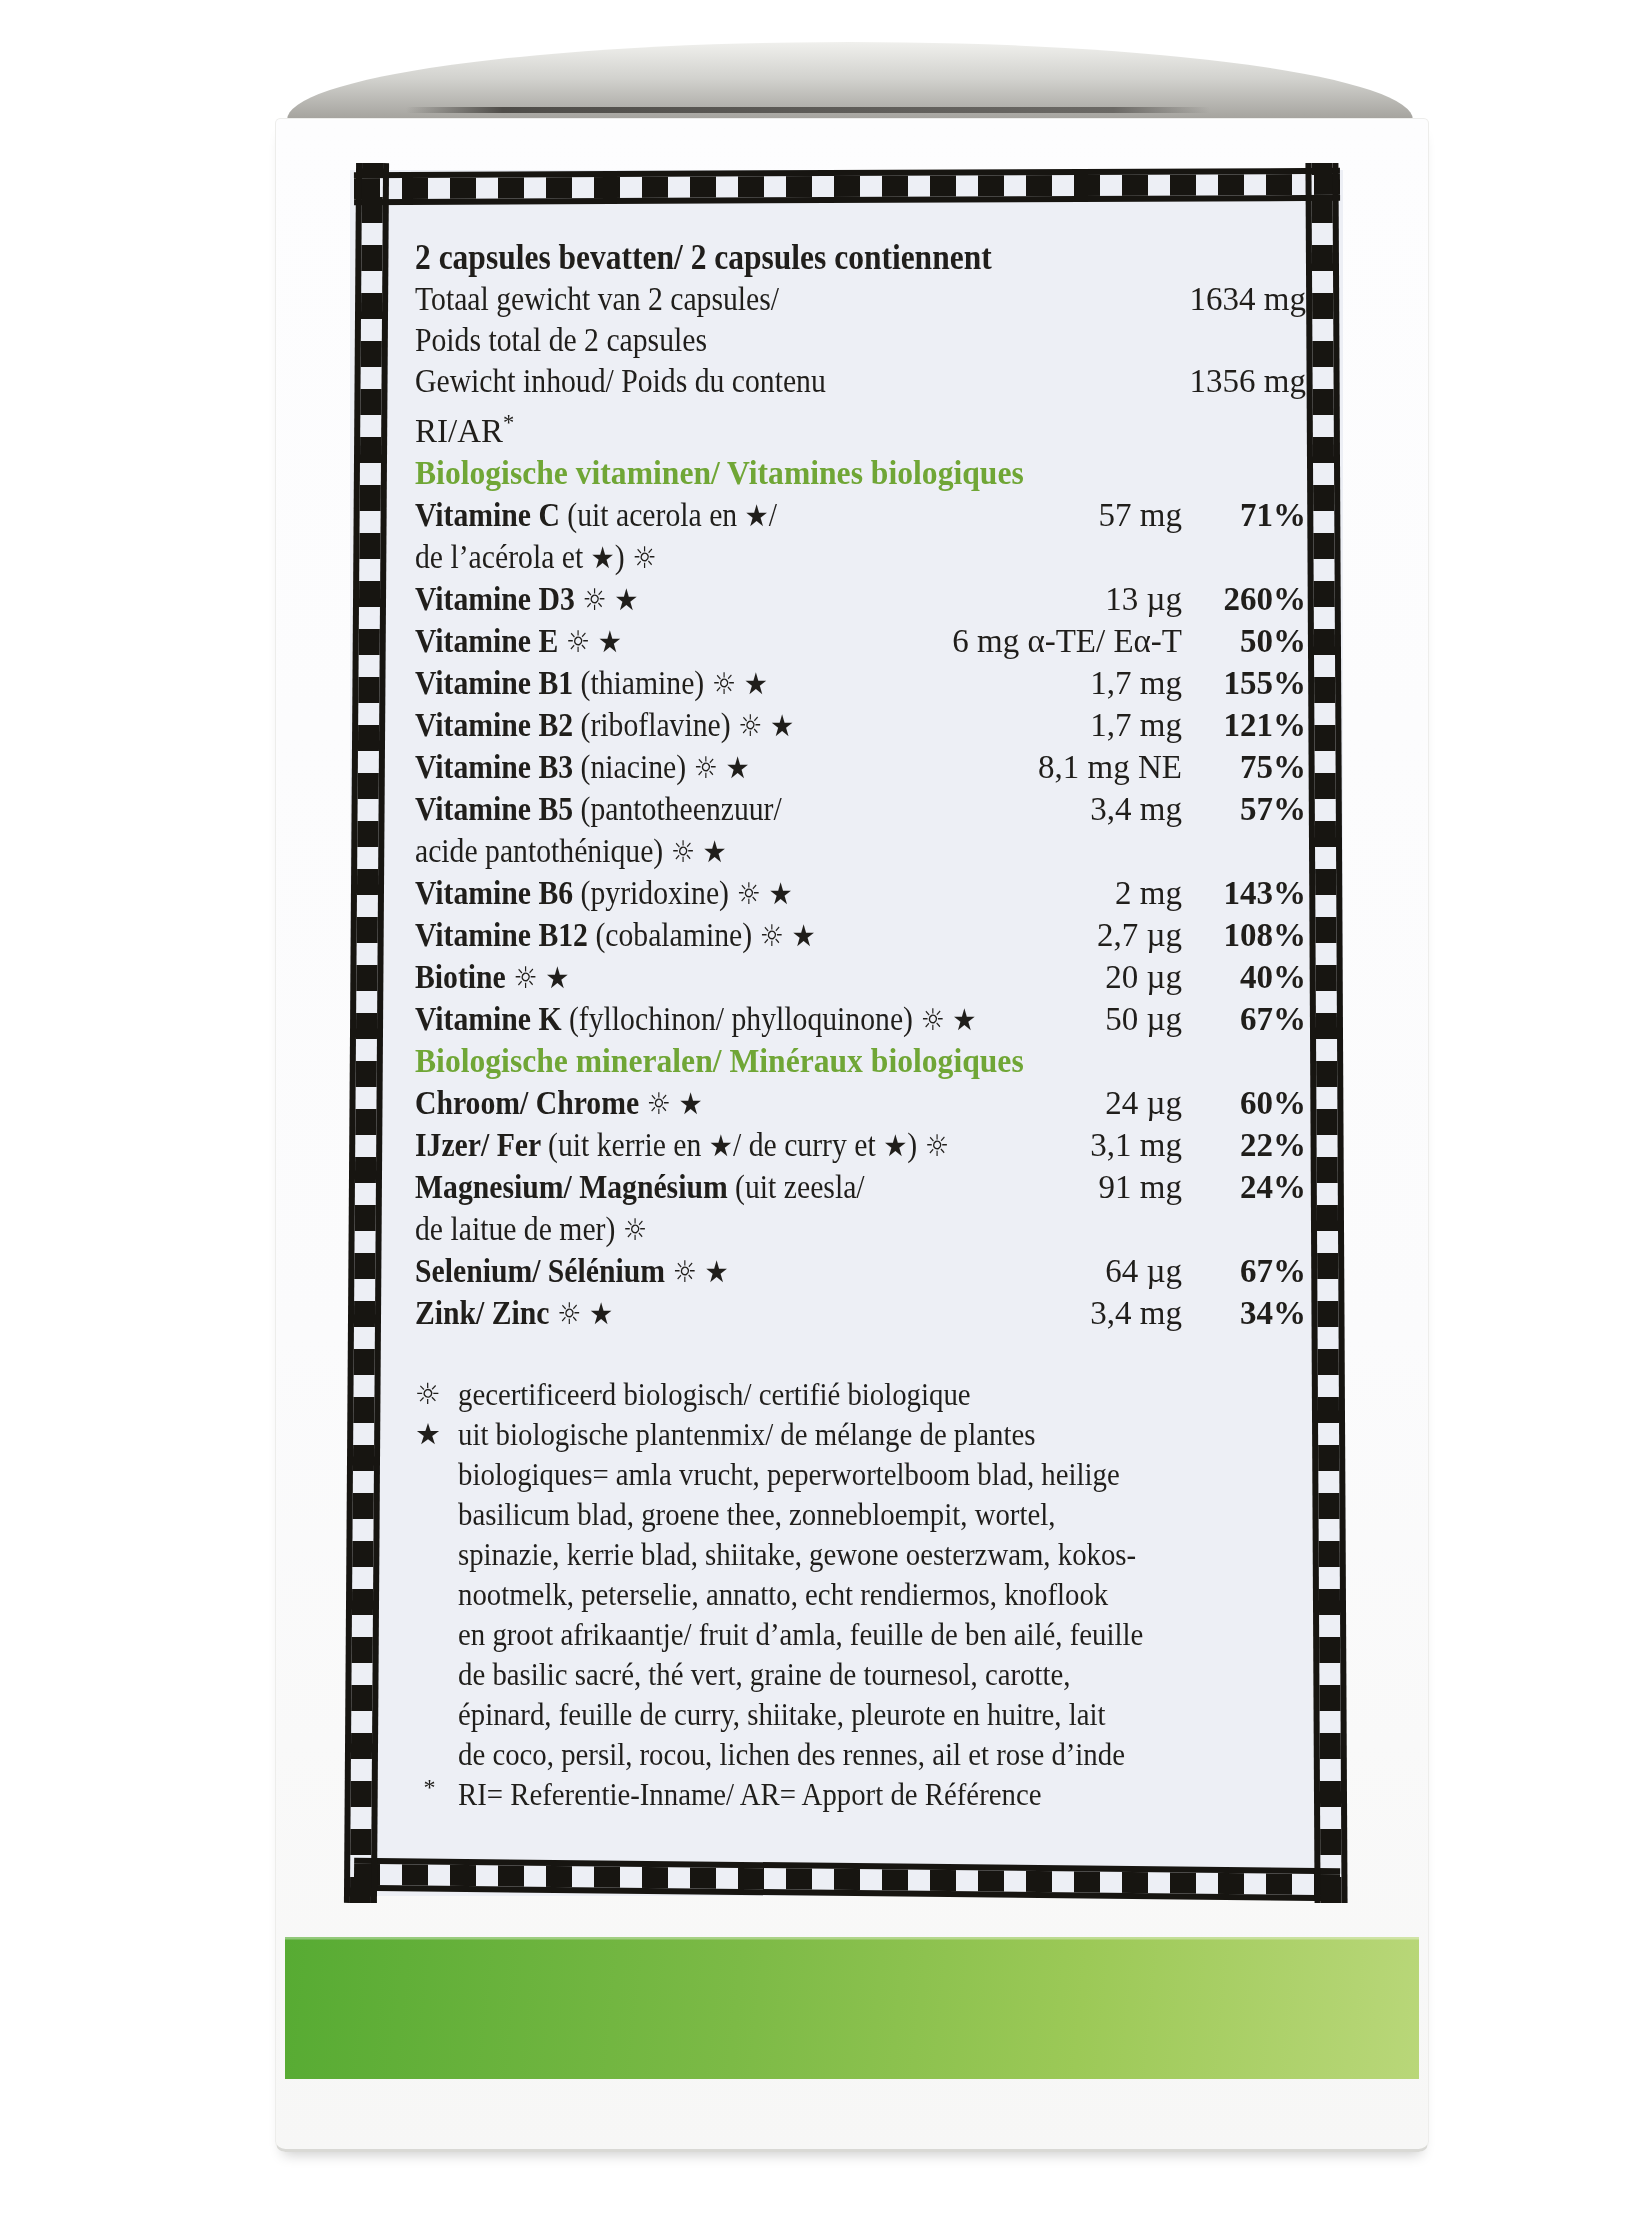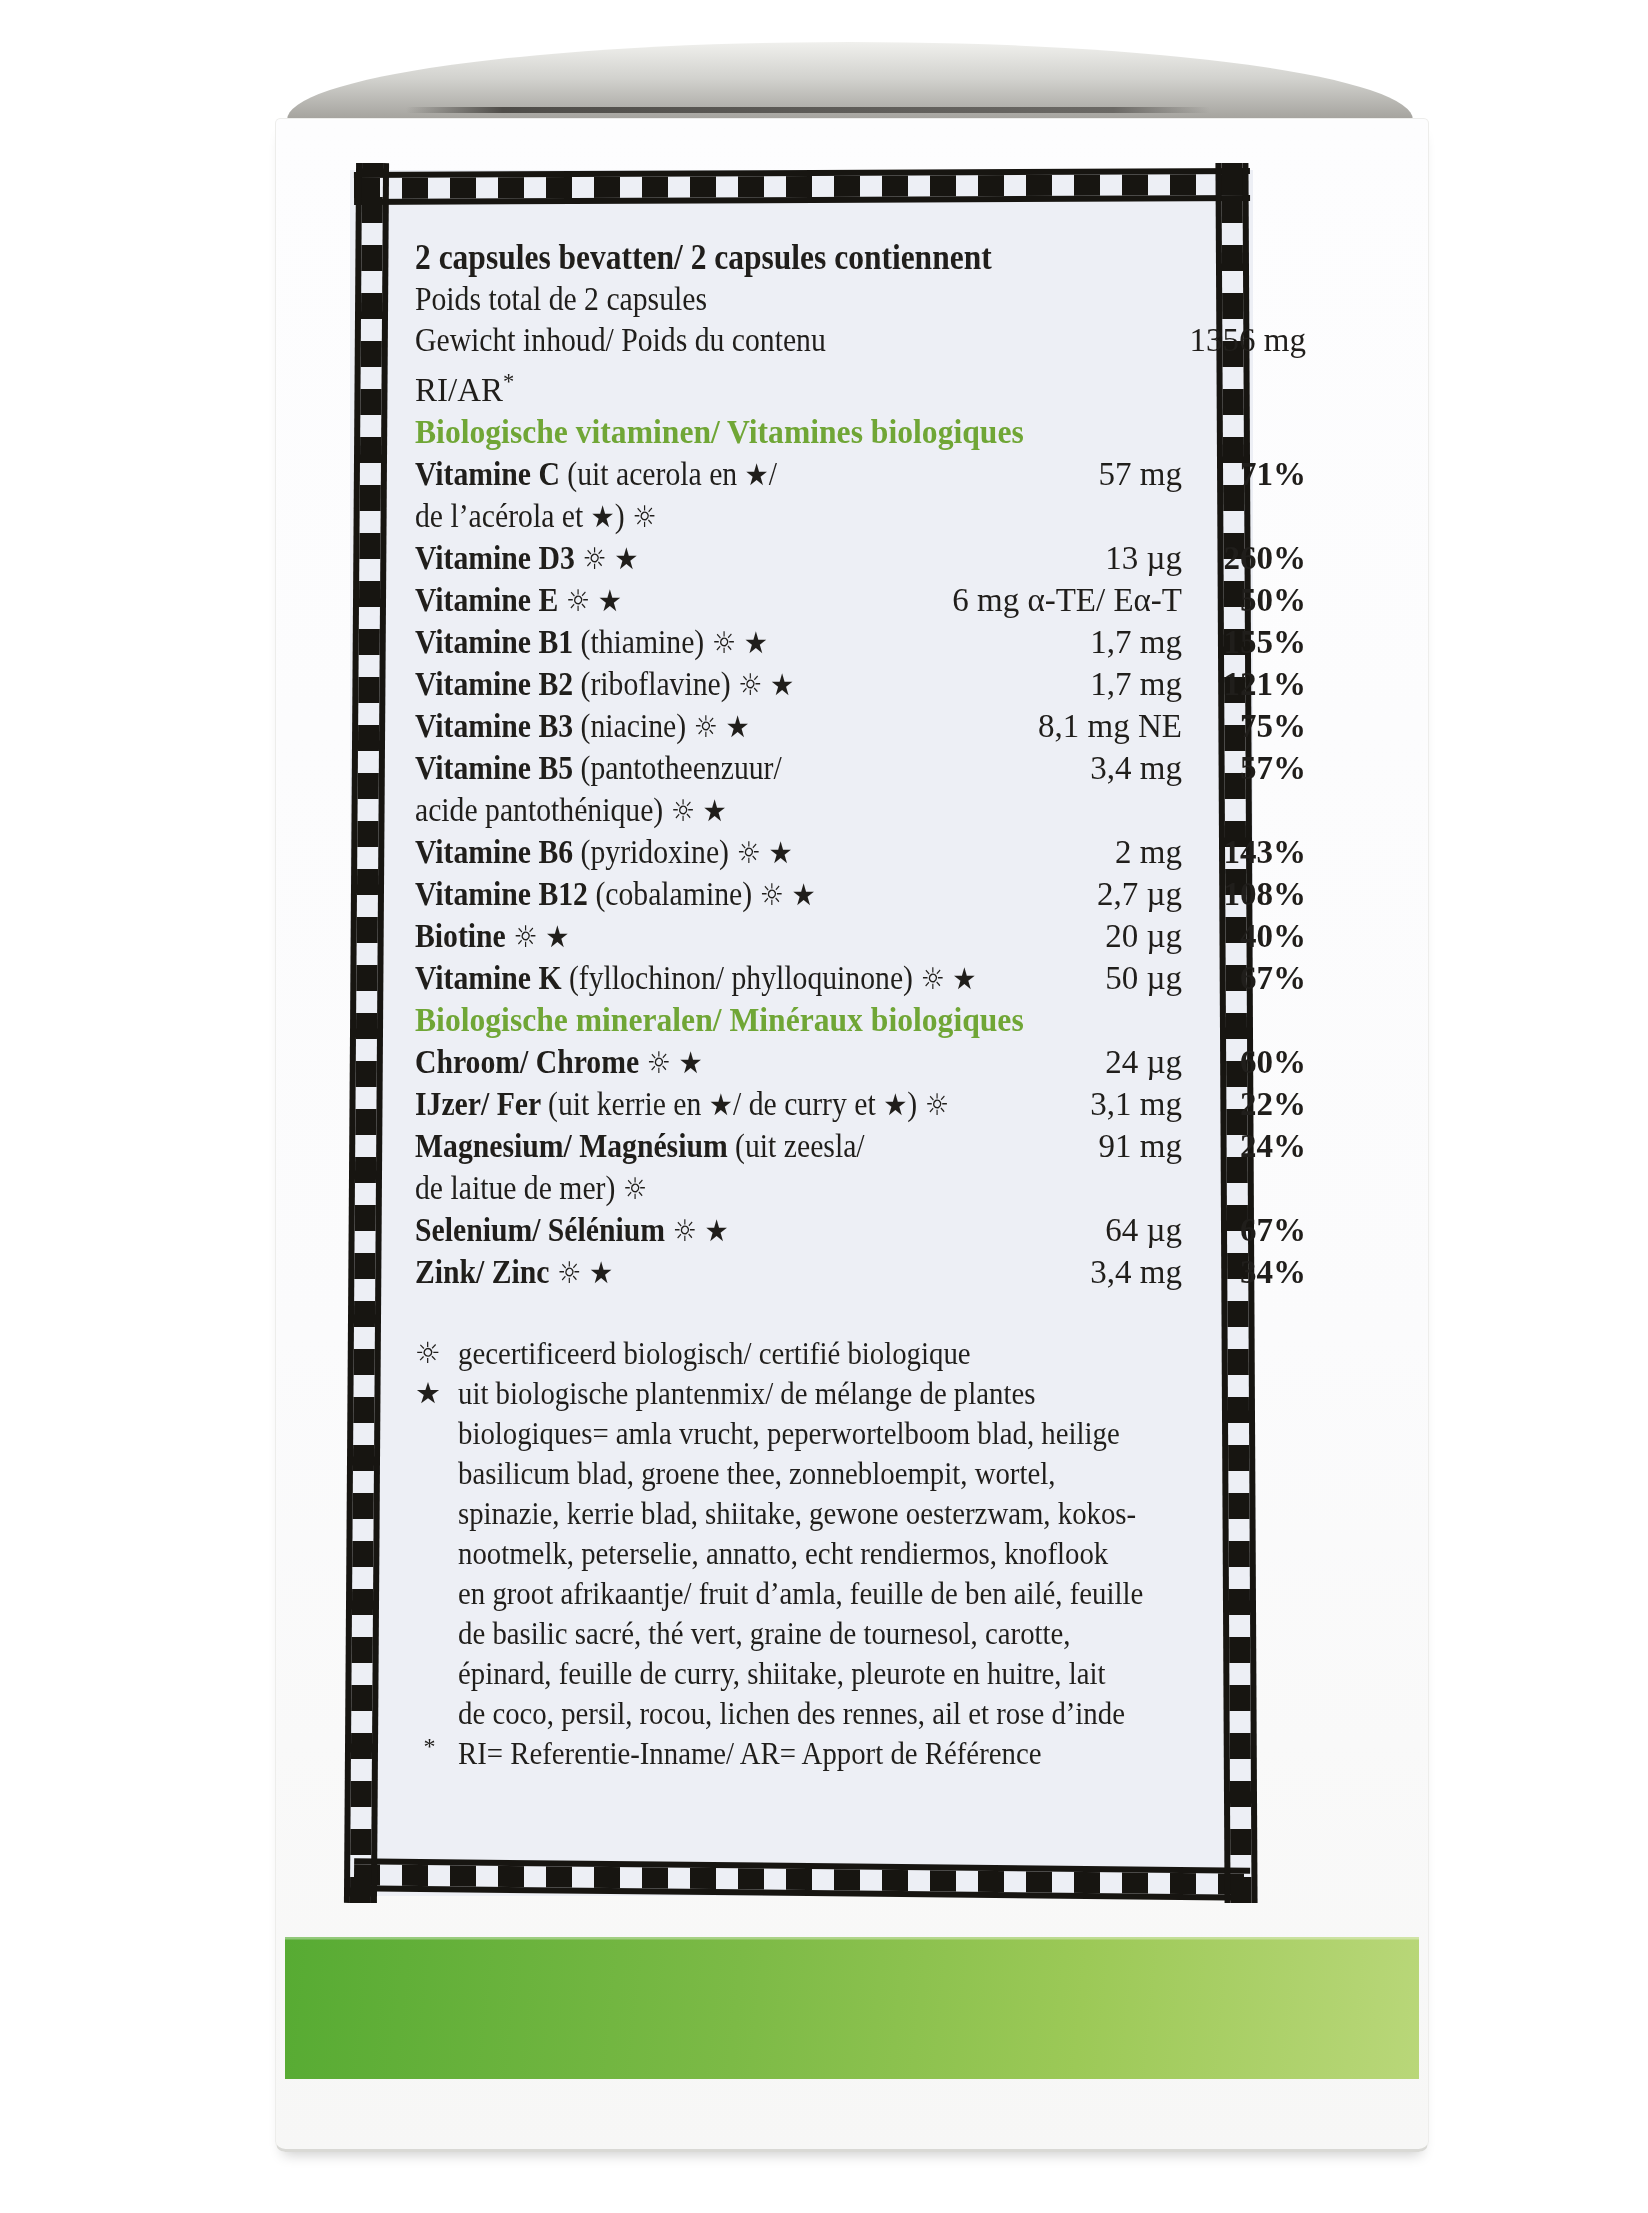--- a/index.html
+++ b/index.html
@@ -21,21 +21,21 @@
     position:absolute;left:287px;top:42px;width:1126px;height:81px;
     border-radius:52% 52% 7px 7px / 100% 100% 0 0;
     background:linear-gradient(180deg,#f0f0ed 0%,#d2d2ce 45%,#a09e99 100%);
   }
   .flap-seam{
     position:absolute;left:406px;top:107px;width:804px;height:6px;border-radius:3.5px;
     background:linear-gradient(90deg,rgba(70,68,64,0),#4f4d49 12%,#6b6965 88%,rgba(70,68,64,0));
   }
   
   .panel{
-    position:absolute;left:350px;top:170px;width:903px;height:1726px;
+    position:absolute;left:350px;top:170px;width:993px;height:1726px;
     background:#edeff5;
   }
   .bstrip{position:absolute;}
   .bstrip.h{
     left:3.5px;right:3.5px;height:21px;
     border-top:6px solid #171511;border-bottom:6px solid #171511;
     background-image:repeating-linear-gradient(90deg,#171511 0 26px,rgba(0,0,0,0) 26px 48px);
   }
   .bstrip.h.top{top:0;transform:rotate(-0.25deg);}
   .bstrip.h.bot{bottom:0;transform:rotate(0.6deg);}
@@ -92,20 +92,24 @@
     <div class="bstrip v lft"></div>
     <div class="bstrip v rgt"></div>
 
     <div class="content">
 
       <div class="title">
         <span class="cond">2 capsules bevatten/ 2 capsules contiennent</span>
       </div>
 
       <div class="wrow">
+        <span class="wl"><span class="cond">Totaal gewicht van 2 capsules/</span></span>
+        <span class="wv">1634 mg</span>
+      </div>
+      <div class="wrow">
         <span class="wl"><span class="cond">Poids total de 2 capsules</span></span>
         <span class="wv"></span>
       </div>
       <div class="wrow">
         <span class="wl"><span class="cond">Gewicht inhoud/ Poids du contenu</span></span>
         <span class="wv">1356 mg</span>
       </div>
 
       <div class="riar">
         <span>RI/AR</span><sup>*</sup>

